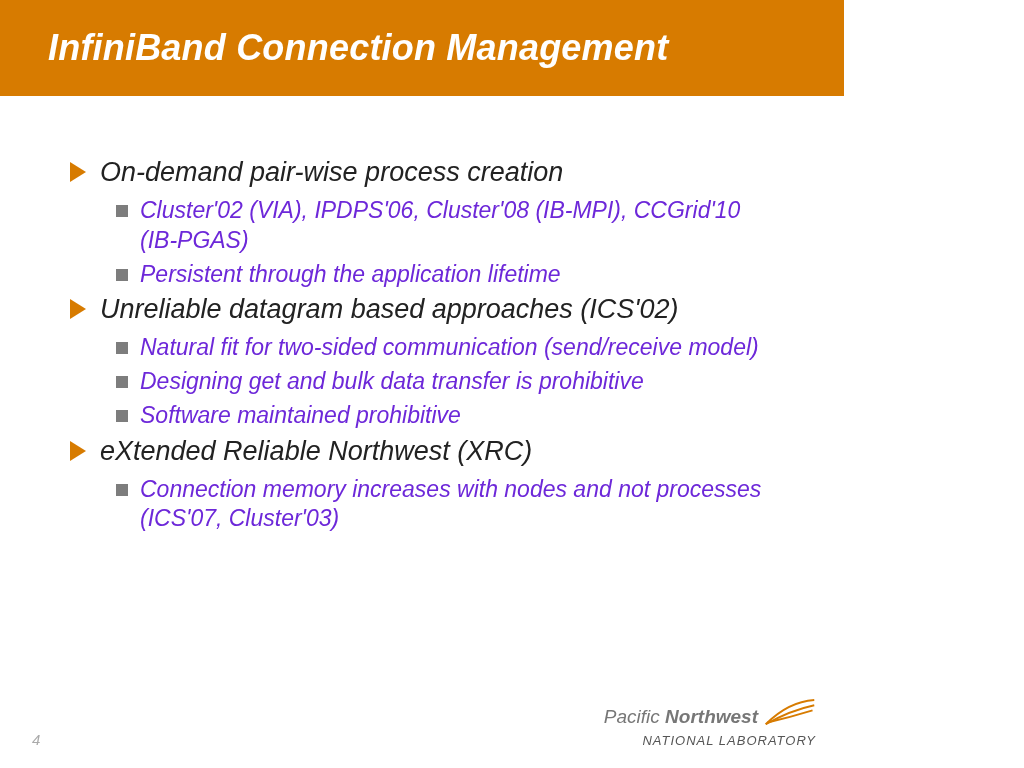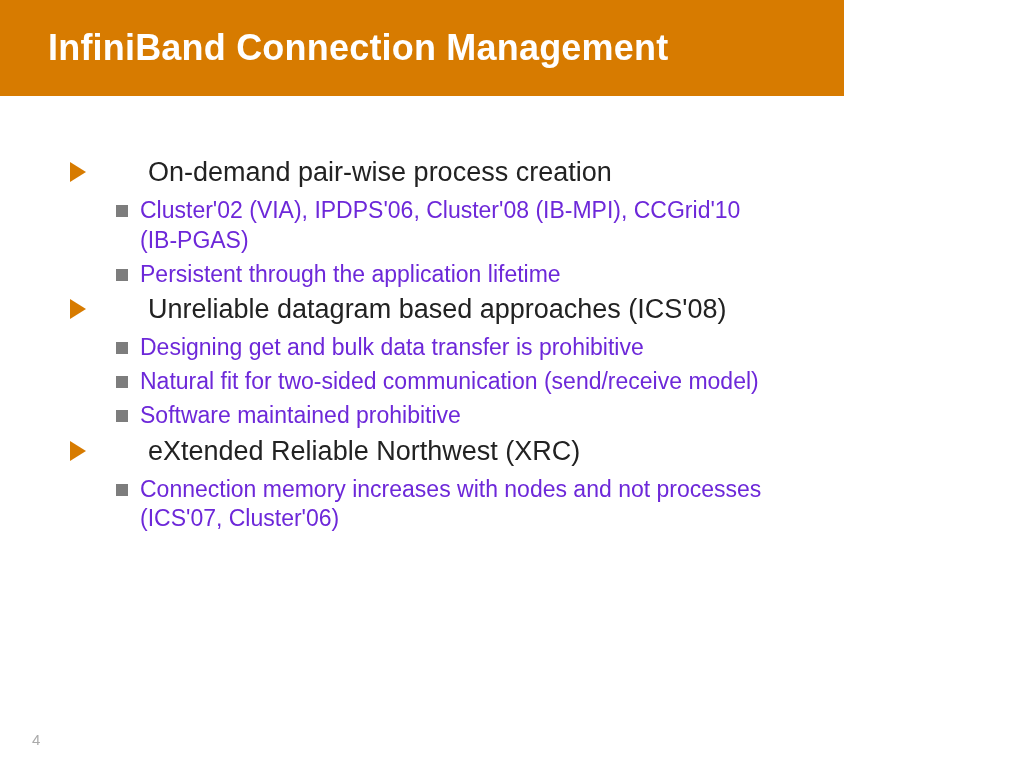--- a/index.html
+++ b/index.html
@@ -1,21 +1,21 @@
 <!DOCTYPE html>
 <html><head>
 <meta charset="utf-8">
 <style>
   * { box-sizing: border-box; margin: 0; padding: 0; }
   html, body { width: 1024px; height: 768px; font-family: Arial, Helvetica, sans-serif; background: #fff; overflow: hidden; }
-  .slide { position: relative; width: 844px; height: 768px; background: #fff; }
+  .slide { position: relative; width: 844px; height: 768px; background: #fff; font-style: italic; }
   .title-bar { width: 100%; height: 96px; background: #d77b00; display: flex; align-items: center; padding-left: 48px; }
   .title-text { color: #fff; font-size: 36px; font-weight: bold; letter-spacing: 0.2px; }
   .content { padding: 56px 70px 0 70px; }
-  .l1 { display: flex; align-items: flex-start; margin-top: 4px; margin-bottom: 6px; gap: 48px; }
+  .l1 { display: flex; align-items: flex-start; margin-top: 4px; margin-bottom: 6px; }
   .l1 .bullet { flex: 0 0 auto; margin-top: 6px; margin-right: 14px; }
   .tri { width: 0; height: 0; border-top: 10px solid transparent; border-bottom: 10px solid transparent; border-left: 16px solid #d77b00; }
   .l1 .text { font-size: 27px; color: #222; line-height: 1.25; }
   .l2 { display: flex; align-items: flex-start; margin: 4px 0 4px 46px; }
   .l2 .bullet { flex: 0 0 auto; margin-top: 9px; margin-right: 12px; }
   .sq { width: 12px; height: 12px; background: #7d7d7d; }
   .l2 .text { font-size: 23px; color: #6d28d9; line-height: 1.3; }
   .page-num { position: absolute; left: 32px; bottom: 20px; font-size: 15px; color: #aaa; }
   .logo { position: absolute; right: 28px; bottom: 20px; text-align: right; }
   .logo .brand-line { display: flex; align-items: center; justify-content: flex-end; gap: 6px; }
@@ -52,52 +52,68 @@
       <div class="bullet">
           <div class="sq"></div>
         </div>
       <div class="text">Persistent through the application lifetime</div>
     </div>
 
     <div class="l1">
       <div class="bullet">
           <div class="tri"></div>
         </div>
-      <div class="text">Unreliable datagram based approaches (ICS'08)</div>
+      <div class="text">Unreliable datagram based approaches (ICS'02)</div>
+    </div>
+    <div class="l2">
+      <div class="bullet">
+          <div class="sq"></div>
+        </div>
+      <div class="text">Natural fit for two-sided communication (send/receive model)</div>
     </div>
     <div class="l2">
       <div class="bullet">
           <div class="sq"></div>
         </div>
       <div class="text">Designing get and bulk data transfer is prohibitive</div>
-    </div>
-    <div class="l2">
-      <div class="bullet">
-          <div class="sq"></div>
-        </div>
-      <div class="text">Natural fit for two-sided communication (send/receive model)</div>
     </div>
     <div class="l2">
       <div class="bullet">
           <div class="sq"></div>
         </div>
       <div class="text">Software maintained prohibitive</div>
     </div>
 
     <div class="l1">
       <div class="bullet">
           <div class="tri"></div>
         </div>
       <div class="text">eXtended Reliable Northwest (XRC)</div>
     </div>
     <div class="l2">
       <div class="bullet">
           <div class="sq"></div>
         </div>
-      <div class="text">Connection memory increases with nodes and not processes (ICS'07, Cluster'06)</div>
+      <div class="text">Connection memory increases with nodes and not processes (ICS'07, Cluster'03)</div>
     </div>
 
   </div>
 
   <div class="page-num">4</div>
 
+  <div class="logo">
+    <div class="brand-line">
+      <span class="brand">
+        <span>Pacific</span>
+        <span class="bold">Northwest</span>
+      </span>
+      <span class="swoosh">
+        <svg viewBox="0 0 60 34">
+          <path d="M2 30 Q 28 4 58 2" stroke="#d77b00" stroke-width="2.2" fill="none"></path>
+          <path d="M2 30 Q 30 14 58 8" stroke="#d77b00" stroke-width="2.2" fill="none"></path>
+          <path d="M4 28 Q 30 22 56 14" stroke="#d77b00" stroke-width="2.2" fill="none"></path>
+        </svg>
+      </span>
+    </div>
+    <div class="sub">NATIONAL LABORATORY</div>
+  </div>
 
 </div>
 
 </body></html>

